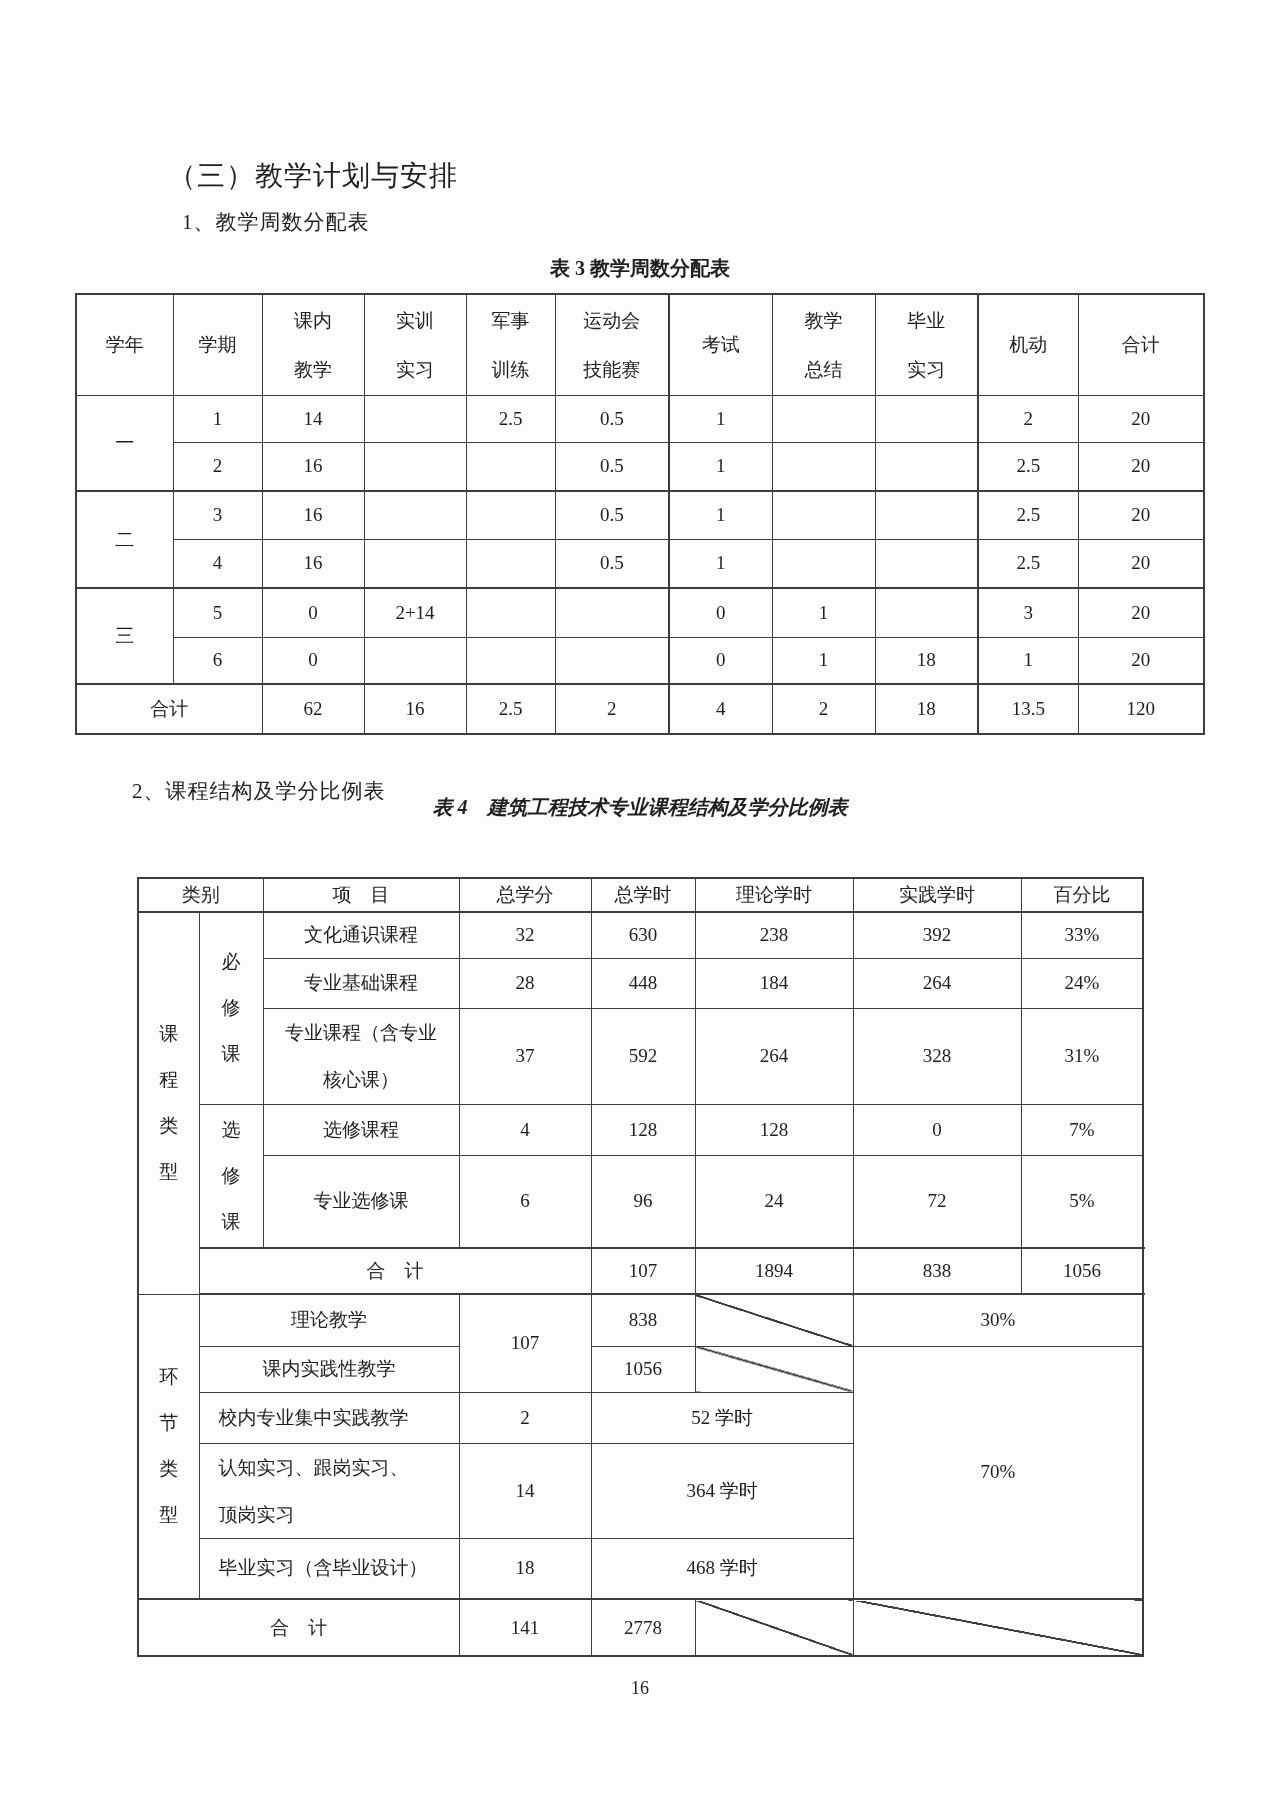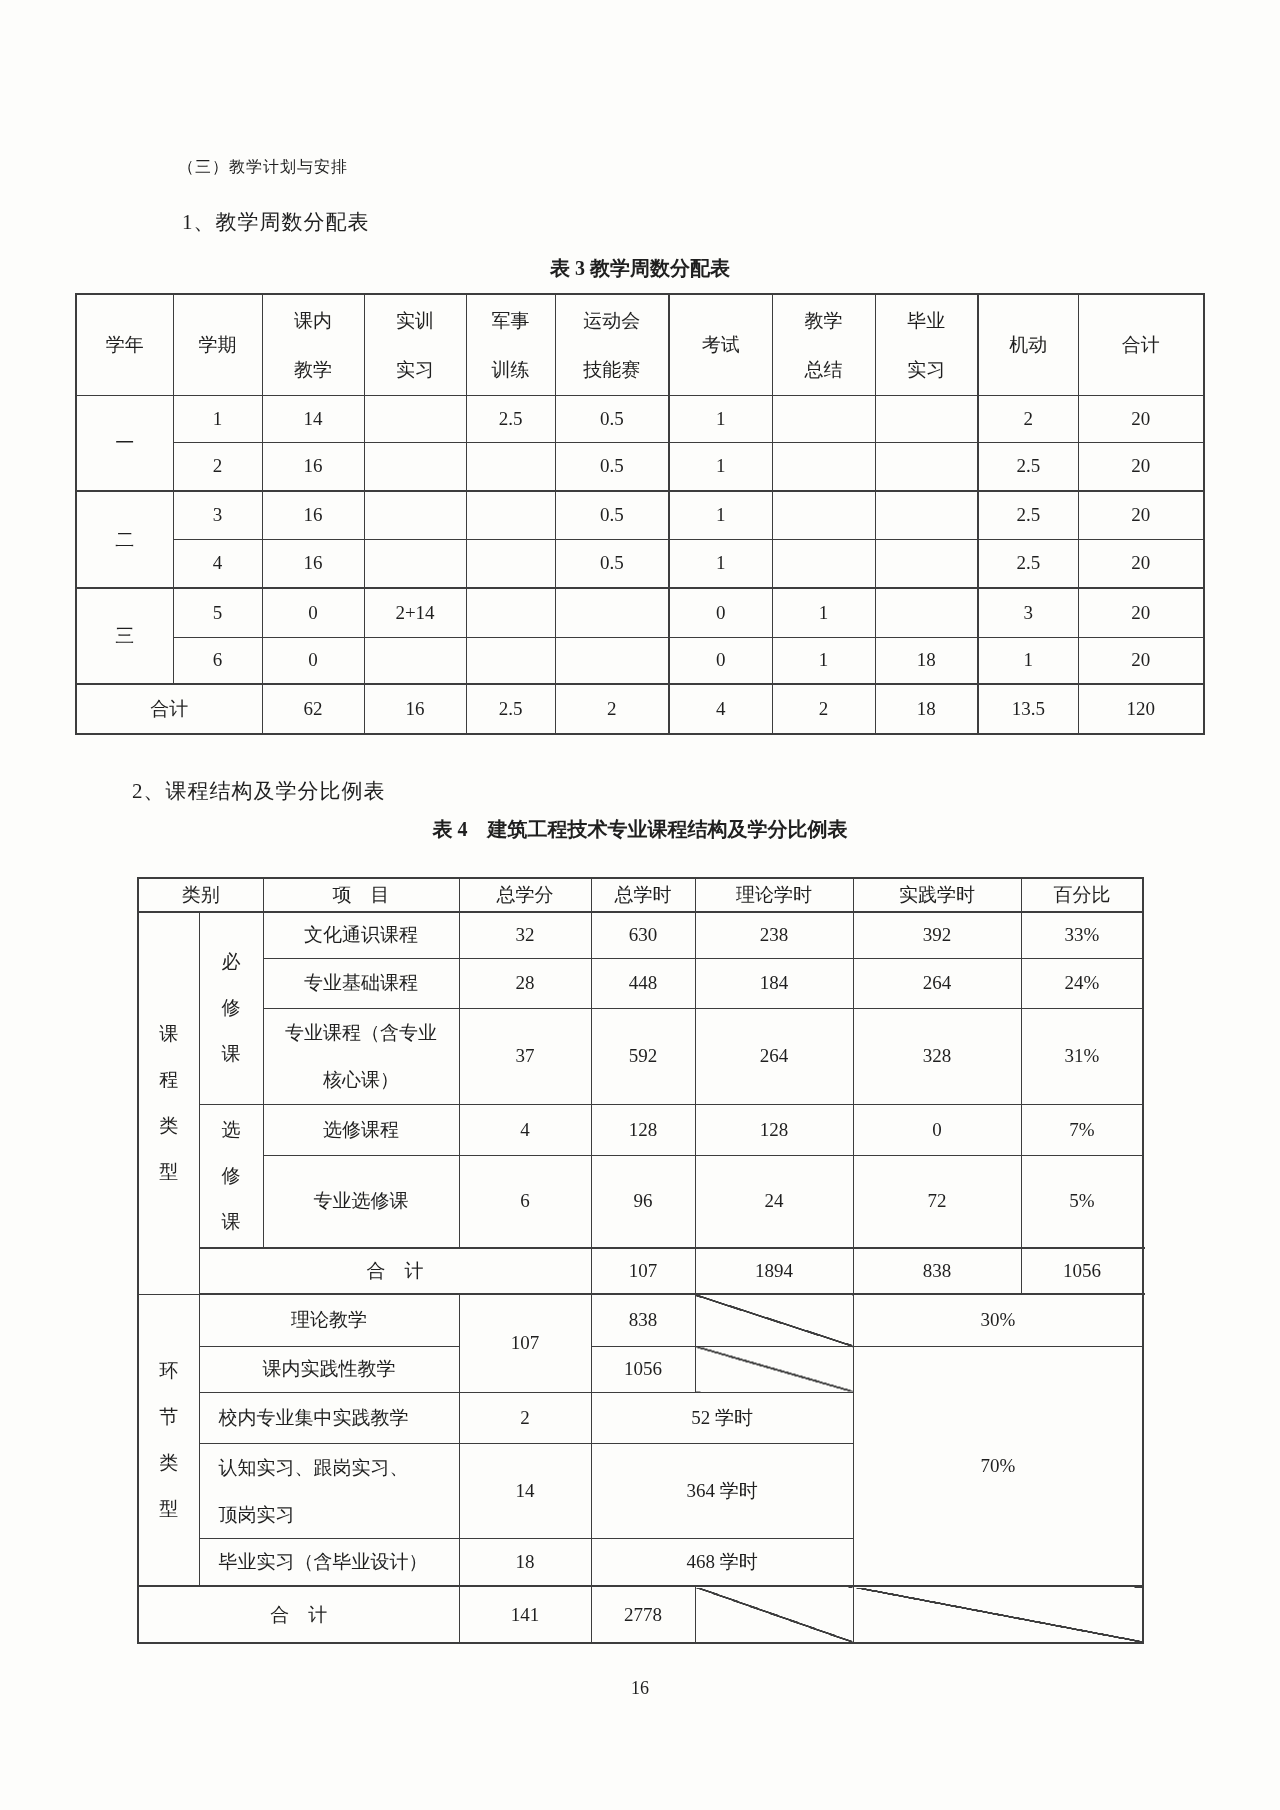--- a/index.html
+++ b/index.html
@@ -2,27 +2,27 @@
 <html><head>
 <meta charset="utf-8">
 <style>
   html,body{margin:0;padding:0;background:#ececec;}
   .page{
     position:relative;width:1280px;height:1810px;margin:0 auto;
     background:#fdfdfb;
     font-family:"Liberation Serif","DejaVu Serif",serif;
     color:#1f1f1f;
   }
-  .h1{position:absolute;left:178px;top:157px;font-size:16px;letter-spacing:1px;}
+  .h1{position:absolute;left:168px;top:157px;font-size:28px;letter-spacing:1px;}
   .h2{position:absolute;font-size:21px;letter-spacing:1px;}
   .h2a{left:182px;top:208px;}
   .h2b{left:132px;top:777px;}
   .cap{position:absolute;left:0;width:100%;text-align:center;font-weight:bold;font-size:20px;}
   .cap3{top:255px;}
-  .cap4{top:816px;}
+  .cap4{top:794px;font-style:italic;}
   table{
     position:absolute;border-collapse:collapse;table-layout:fixed;
     border:2px solid #3d3d3d;background:#fdfdfb;
   }
   .t3{left:75px;top:293px;width:1128px;}
   .t4{left:137px;top:877px;width:1005px;}
   td{
     border:1px solid #3d3d3d;text-align:center;vertical-align:middle;
     font-size:19px;padding:0;overflow:hidden;
   }
@@ -276,21 +276,21 @@
           <td colspan="2" class="lft">校内专业集中实践教学</td>
           <td>2</td>
           <td colspan="2">52 学时</td>
         </tr>
         <tr style="height: 94px;">
           <td colspan="2" class="lft ml">认知实习、跟岗实习、
 顶岗实习</td>
           <td>14</td>
           <td colspan="2">364 学时</td>
         </tr>
-        <tr style="height: 48px;">
+        <tr style="height: 61px;">
           <td colspan="2" class="lft">毕业实习（含毕业设计）</td>
           <td>18</td>
           <td colspan="2">468 学时</td>
         </tr>
         <tr style="height: 57px;">
           <td colspan="3" class="bt2">合　计</td>
           <td class="bt2">141</td>
           <td class="bt2">2778</td>
           <td class="diag bt2"></td>
           <td colspan="2" class="diag bt2"></td>

